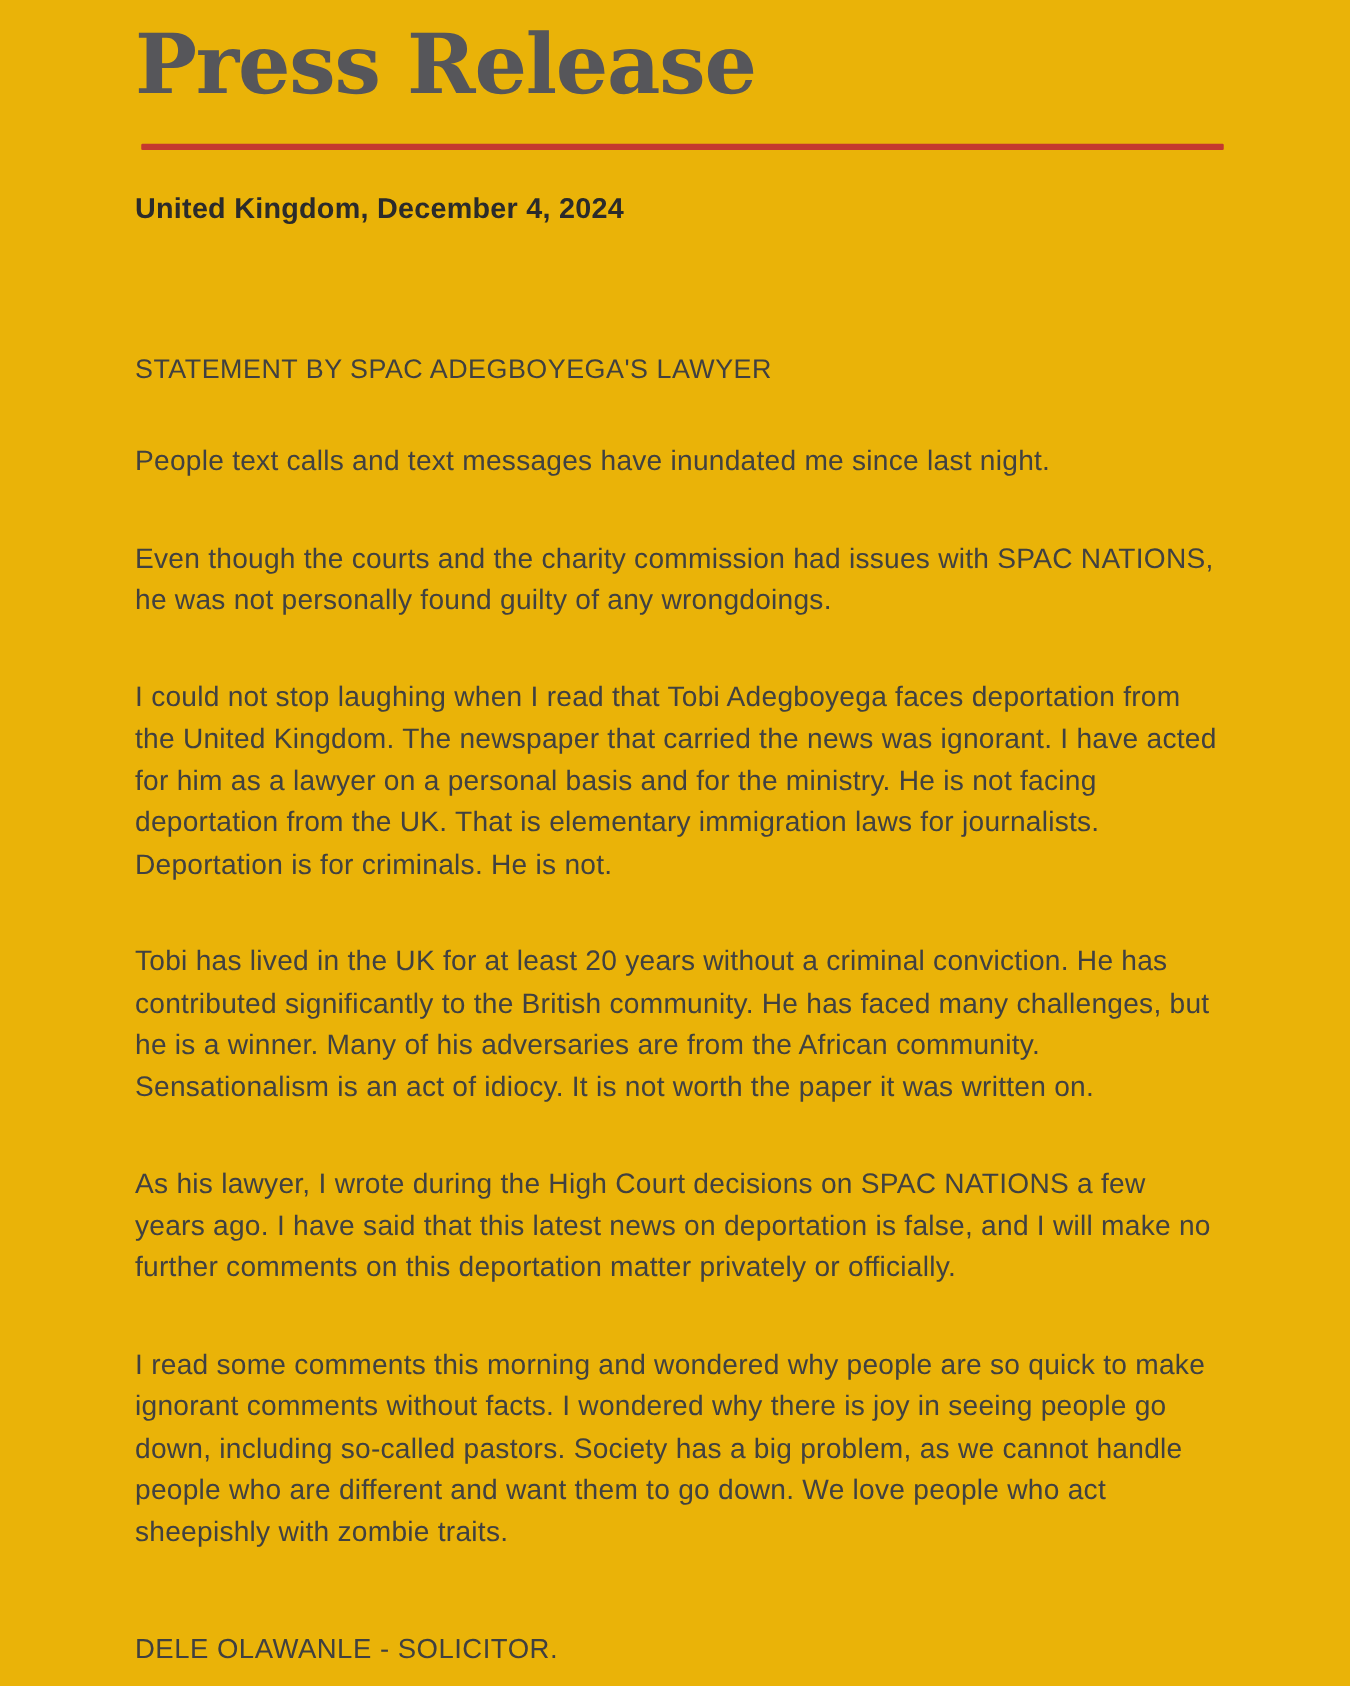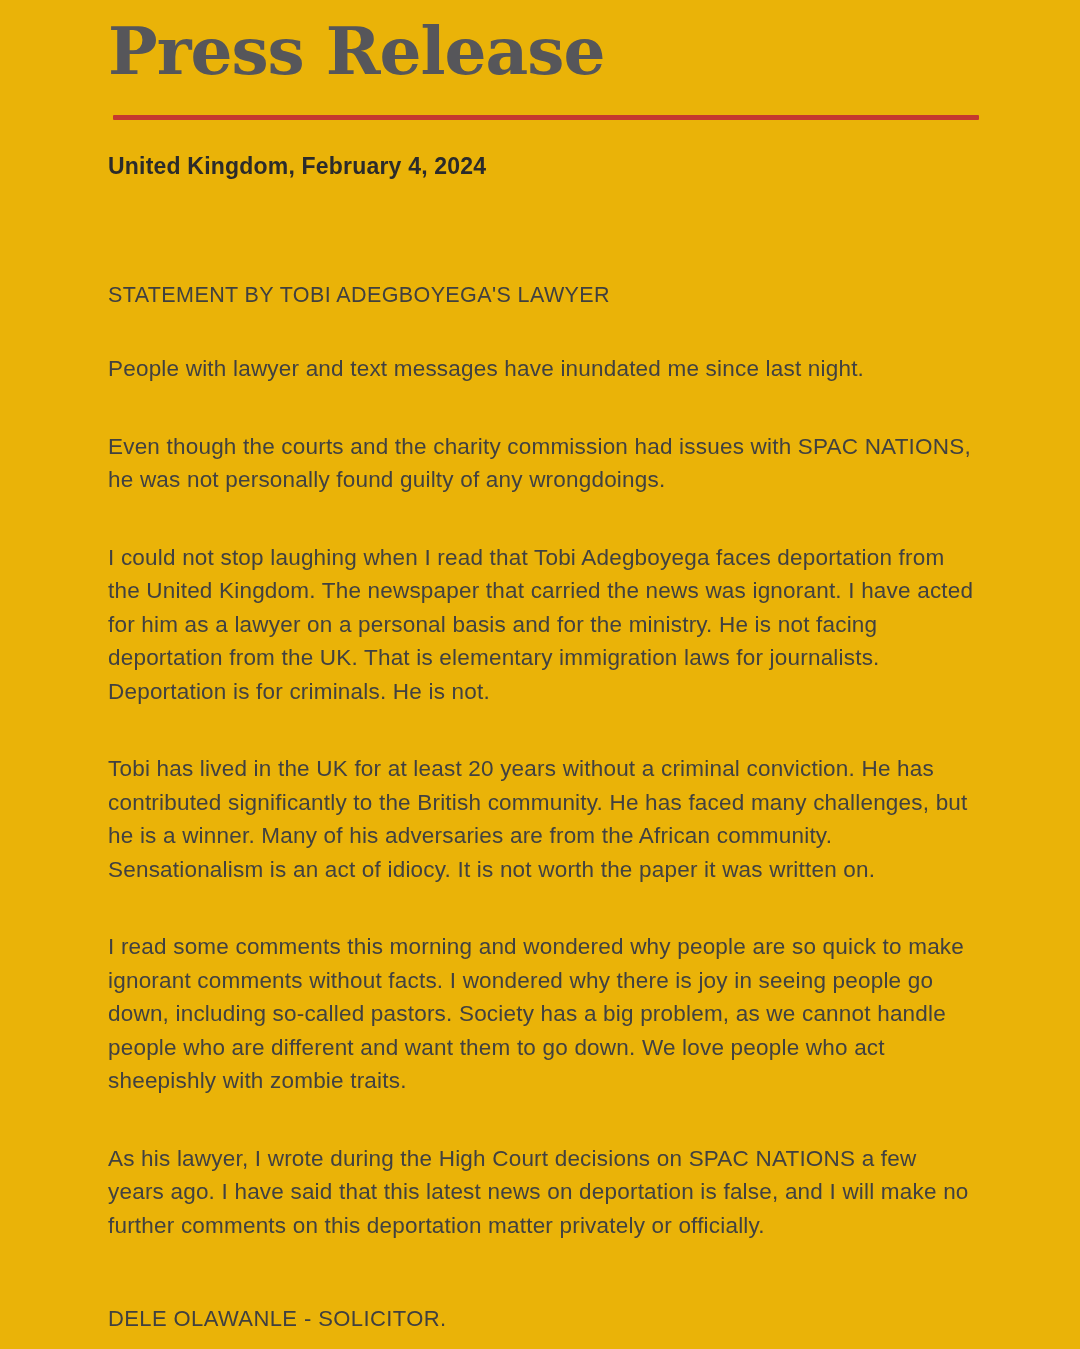--- a/index.html
+++ b/index.html
@@ -69,25 +69,25 @@
   }
 </style>
 </head>
 <body>
 
 <div class="page">
   <h1 class="title">Press Release</h1>
 
   <div class="divider"></div>
 
-  <div class="dateline">United Kingdom, February 4, 2024</div>
+  <div class="dateline">United Kingdom, December 4, 2024</div>
 
-  <div class="statement-heading">STATEMENT BY TOBI ADEGBOYEGA'S LAWYER</div>
+  <div class="statement-heading">STATEMENT BY SPAC ADEGBOYEGA'S LAWYER</div>
 
-  <p class="para">People with lawyer and text messages have inundated me since last night.</p>
+  <p class="para">People text calls and text messages have inundated me since last night.</p>
   <p class="para">Even though the courts and the charity commission had issues with SPAC NATIONS, he was not personally found guilty of any wrongdoings.</p>
   <p class="para">I could not stop laughing when I read that Tobi Adegboyega faces deportation from the United Kingdom. The newspaper that carried the news was ignorant. I have acted for him as a lawyer on a personal basis and for the ministry. He is not facing deportation from the UK. That is elementary immigration laws for journalists. Deportation is for criminals. He is not.</p>
   <p class="para">Tobi has lived in the UK for at least 20 years without a criminal conviction. He has contributed significantly to the British community. He has faced many challenges, but he is a winner. Many of his adversaries are from the African community. Sensationalism is an act of idiocy. It is not worth the paper it was written on.</p>
+  <p class="para">As his lawyer, I wrote during the High Court decisions on SPAC NATIONS a few years ago. I have said that this latest news on deportation is false, and I will make no further comments on this deportation matter privately or officially.</p>
   <p class="para">I read some comments this morning and wondered why people are so quick to make ignorant comments without facts. I wondered why there is joy in seeing people go down, including so-called pastors. Society has a big problem, as we cannot handle people who are different and want them to go down. We love people who act sheepishly with zombie traits.</p>
-  <p class="para">As his lawyer, I wrote during the High Court decisions on SPAC NATIONS a few years ago. I have said that this latest news on deportation is false, and I will make no further comments on this deportation matter privately or officially.</p>
 
   <div class="signature">DELE OLAWANLE - SOLICITOR.</div>
 </div>
 
 </body></html>

